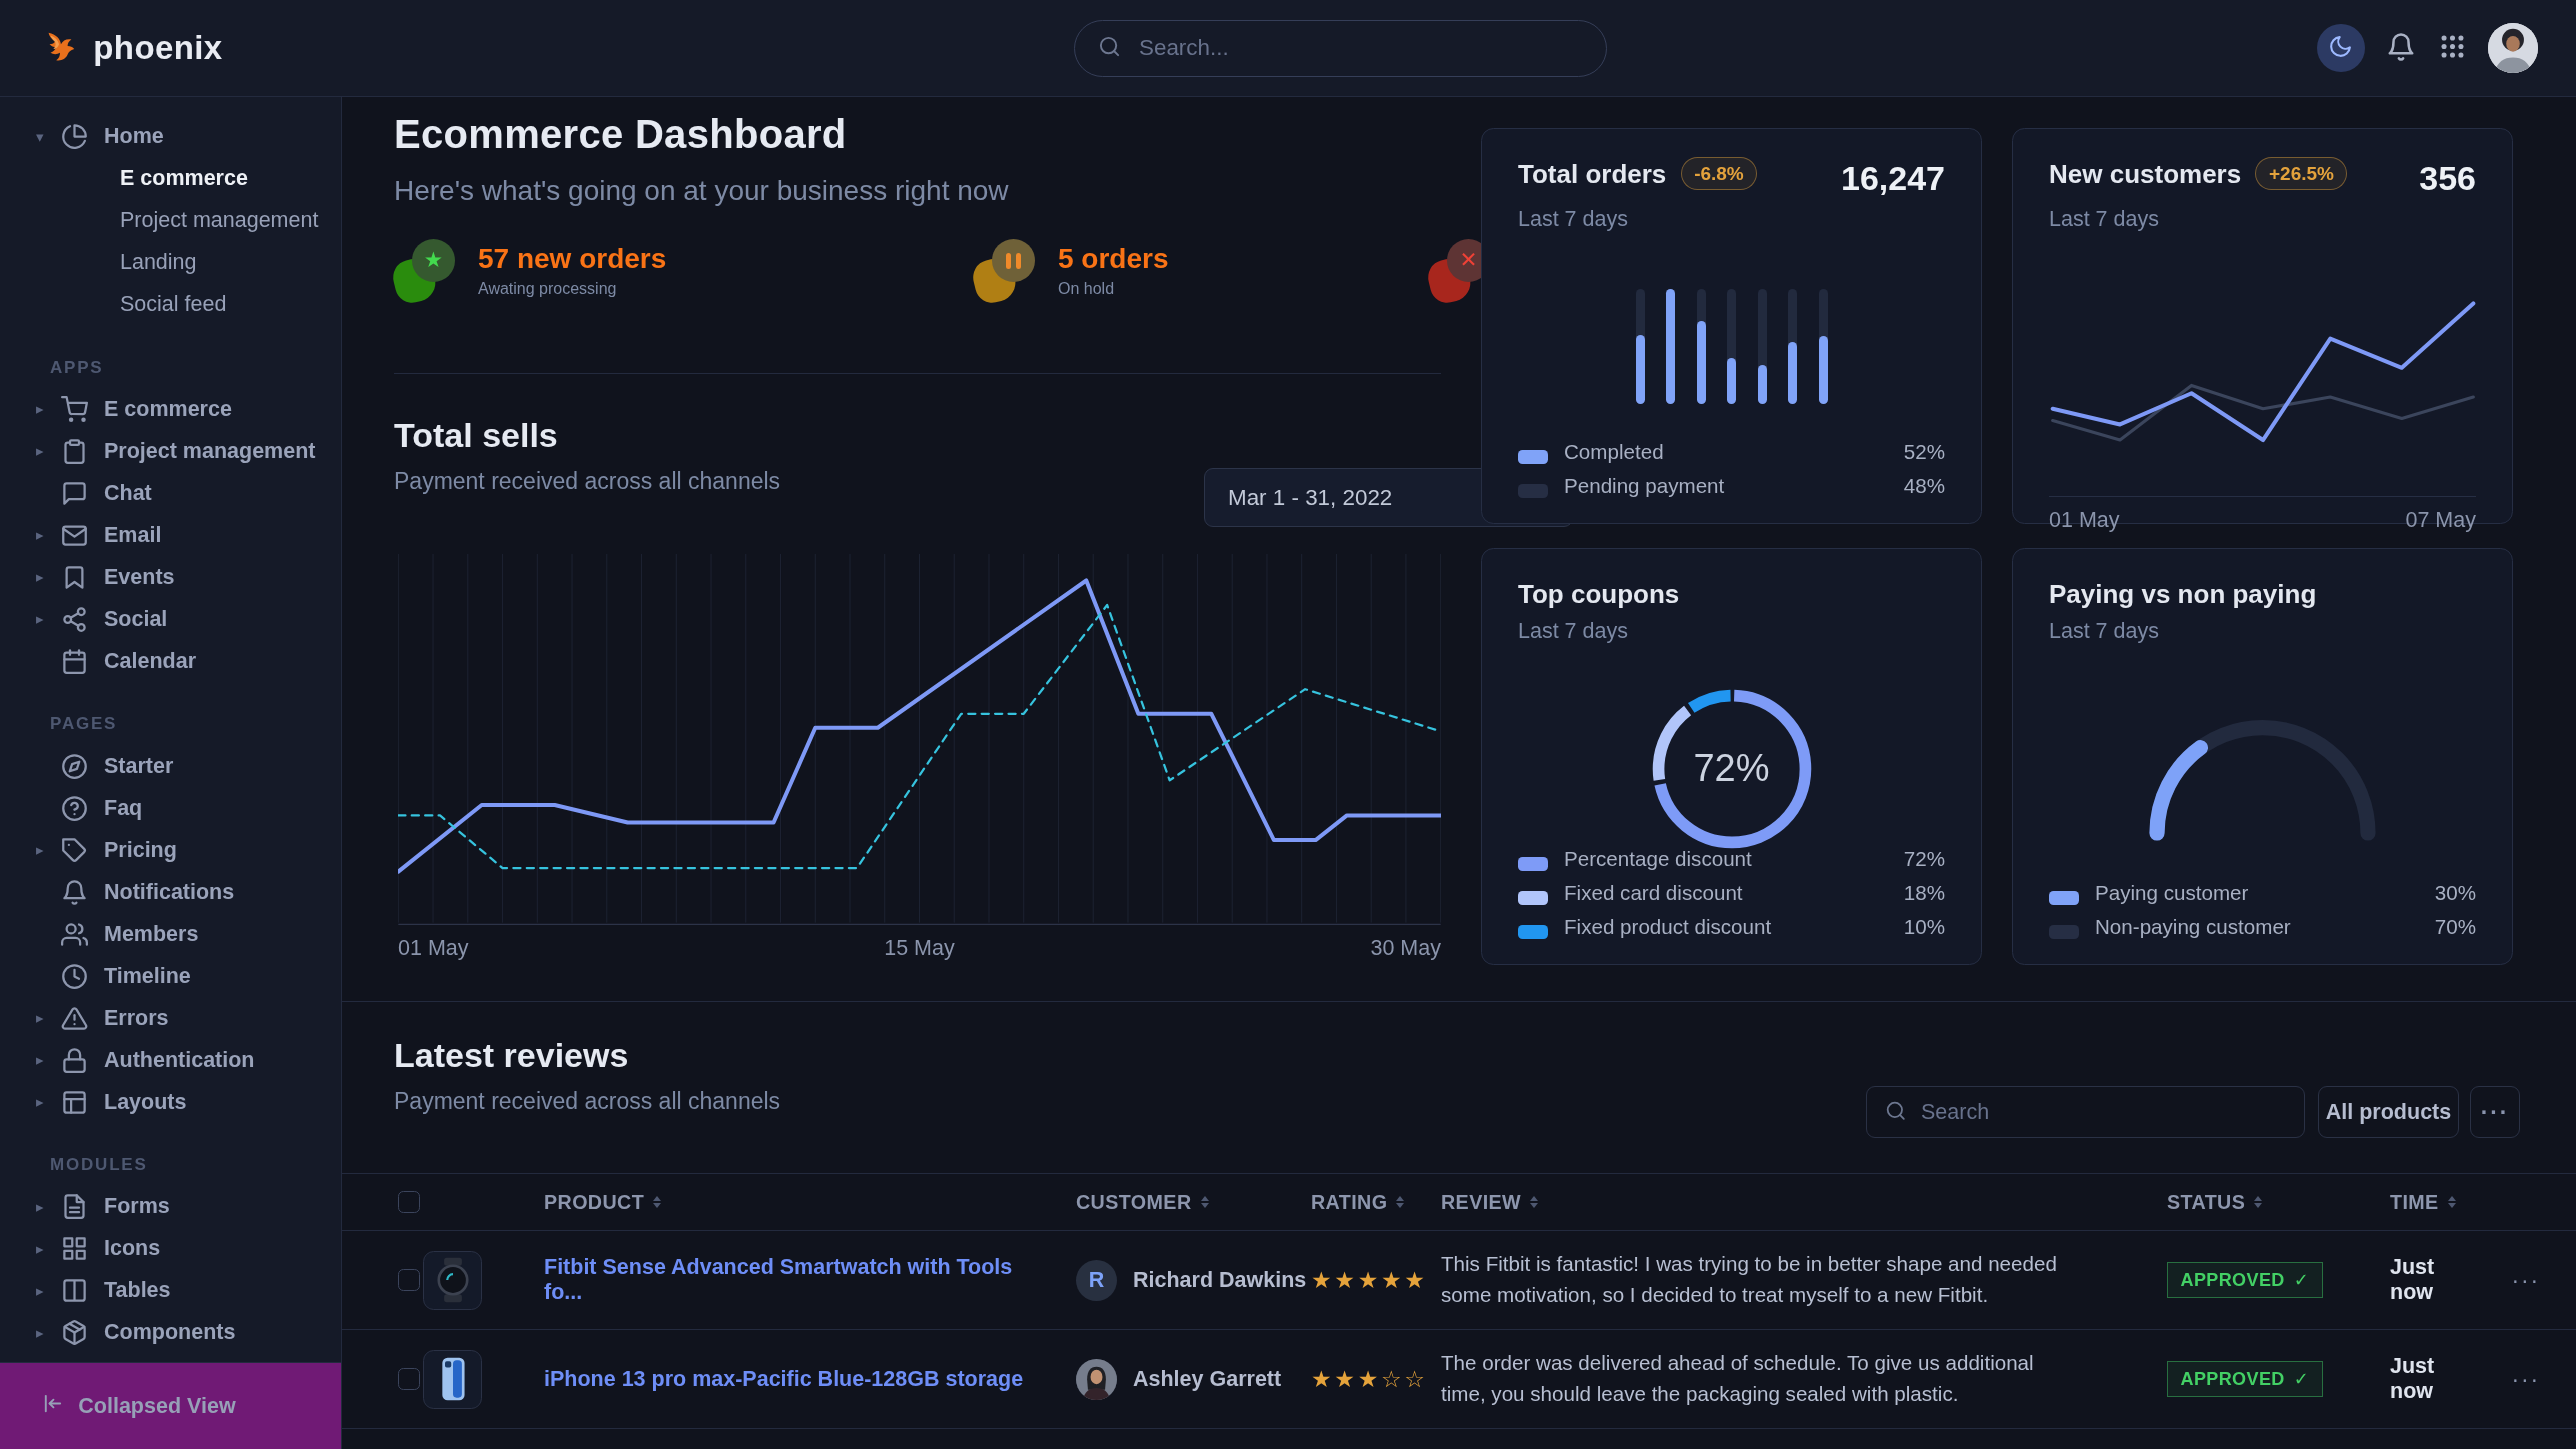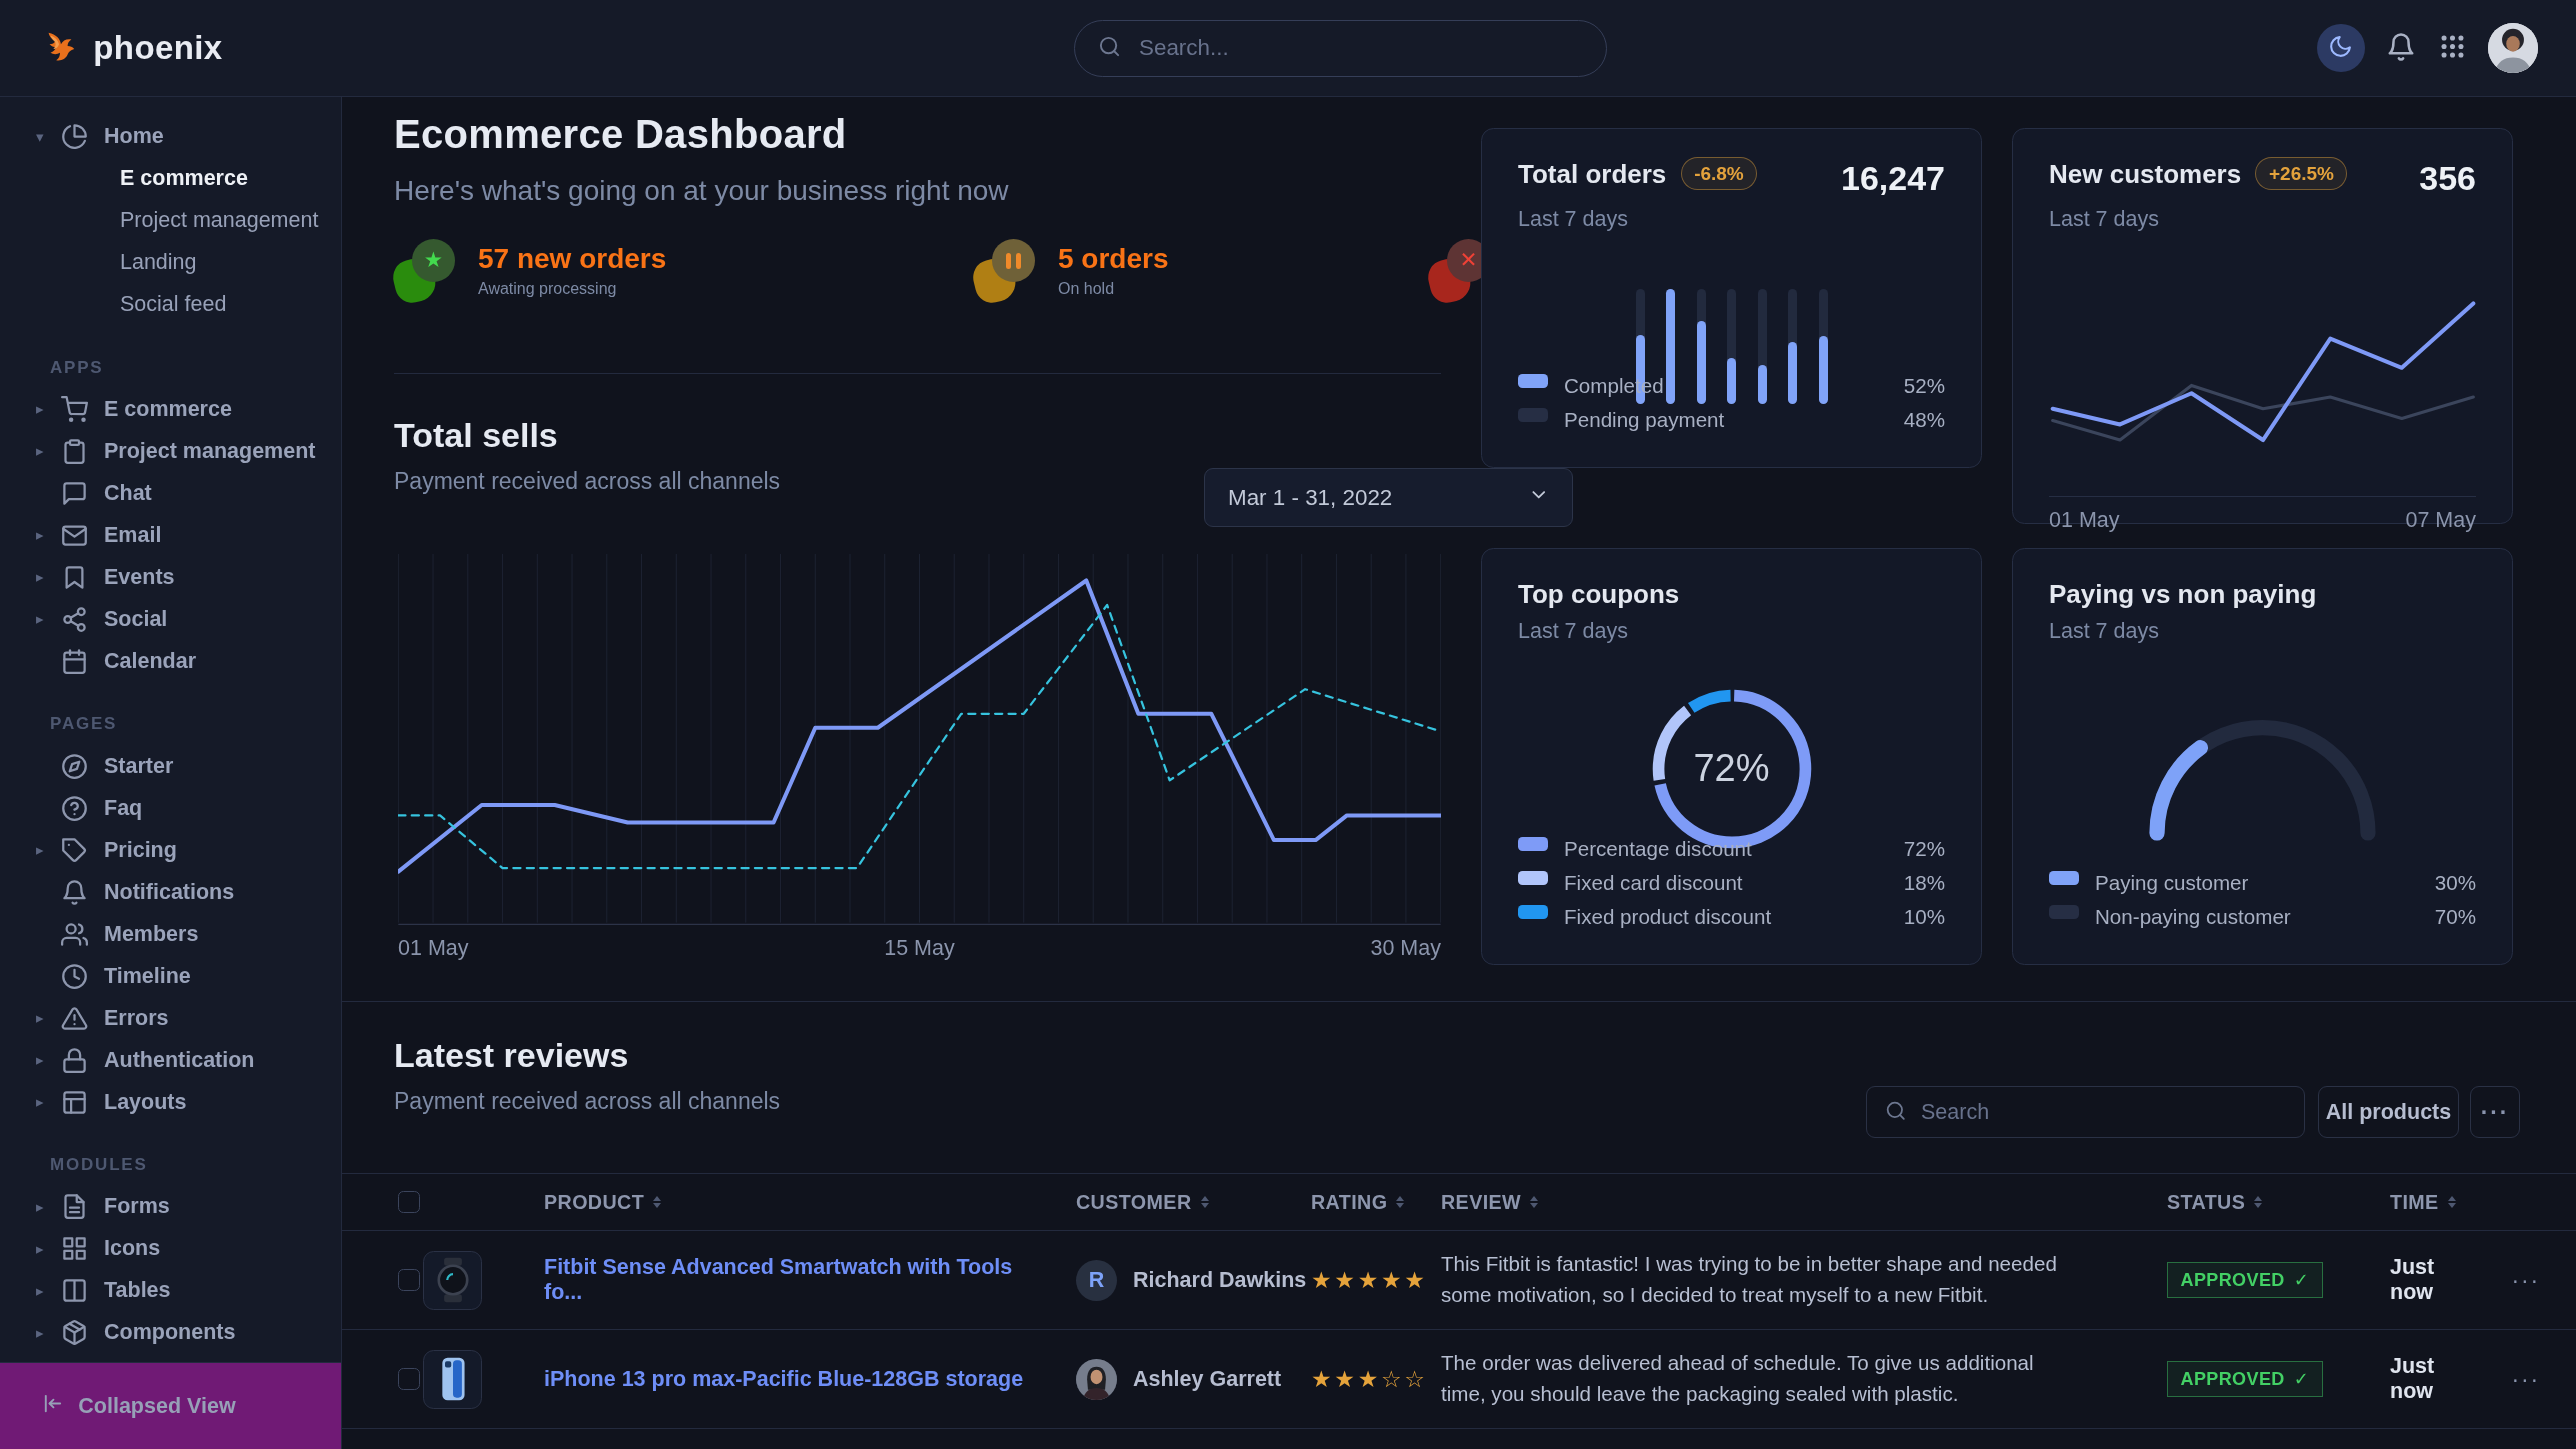--- a/index.html
+++ b/index.html
@@ -58,24 +58,24 @@
   .ts-xlabels{position:absolute;left:56px;top:840px;width:1043px;display:flex;justify-content:space-between;color:#8b95ac;font-size:21.5px;}
   
   .card{position:absolute;width:501px;background:#131827;border:0.9px solid #262e44;border-radius:12.5px;box-sizing:border-box;padding:30px 36px;}
   .card-head{display:flex;align-items:flex-start;}
   .card-title{font-size:26px;font-weight:700;color:#e4e8f0;}
   .card-badge{margin-left:14.3px;margin-top:-1.8px;font-size:19px;font-weight:700;color:#e3a23c;border:0.9px solid rgba(227,162,60,.45);
               background:rgba(227,162,60,.08);border-radius:18px;padding:4.5px 12.5px;}
   .card-value{margin-left:auto;font-size:34px;font-weight:800;color:#eef1f6;}
   .card-period{font-size:21.5px;color:#7d8aa5;margin-top:9px;}
   .legend{position:absolute;left:36px;right:36px;bottom:25px;}
-  .legend-row{display:flex;align-items:flex-start;height:34px;font-size:20.6px;color:#a8b0c3;}
+  .legend-row{display:flex;align-items:flex-end;height:34px;font-size:20.6px;color:#a8b0c3;}
   .legend-row .sw{width:30px;height:14.3px;border-radius:4.5px;margin-right:16px;flex:0 0 30px;}
   .legend-row .lv{margin-left:auto;color:#a8b0c3;}
-  #card-orders{left:1139px;top:32px;height:340px;}
+  #card-orders{left:1139px;top:32px;height:396px;}
   #card-customers{left:1670px;top:32px;height:396px;}
   #card-coupons{left:1139px;top:452px;height:417px;}
   #card-paying{left:1670px;top:452px;height:417px;}
   .bars{display:flex;justify-content:center;align-items:flex-end;gap:21.5px;margin-top:57px;height:115px;}
   .bar-track{position:relative;width:9px;height:115px;border-radius:5.4px;background:#222a3e;}
   .bar-fill{position:absolute;left:0;right:0;bottom:0;border-radius:5.4px;background:#80a3f8;}
   .nc-chart{margin-top:43px;}
   .nc-axis{border-top:0.9px solid #262e44;margin-top:5.4px;padding-top:10.7px;display:flex;justify-content:space-between;
            color:#8b95ac;font-size:21.5px;}
   .donut-wrap{position:relative;width:206px;height:206px;margin:21.5px auto 0;}

